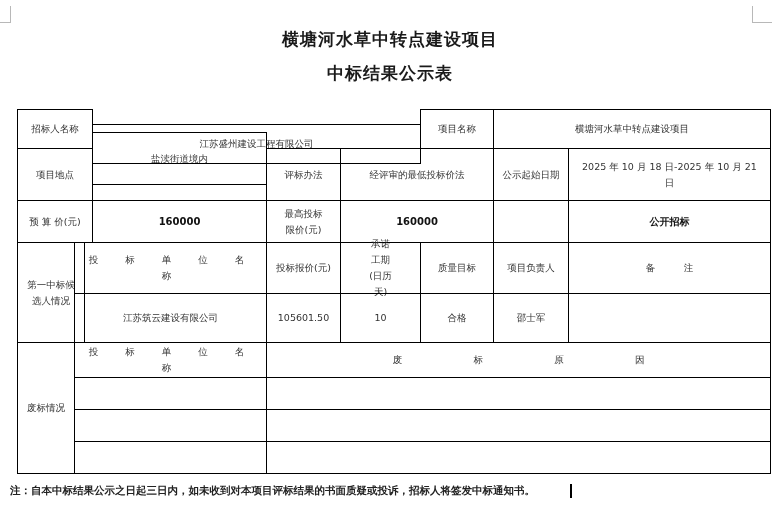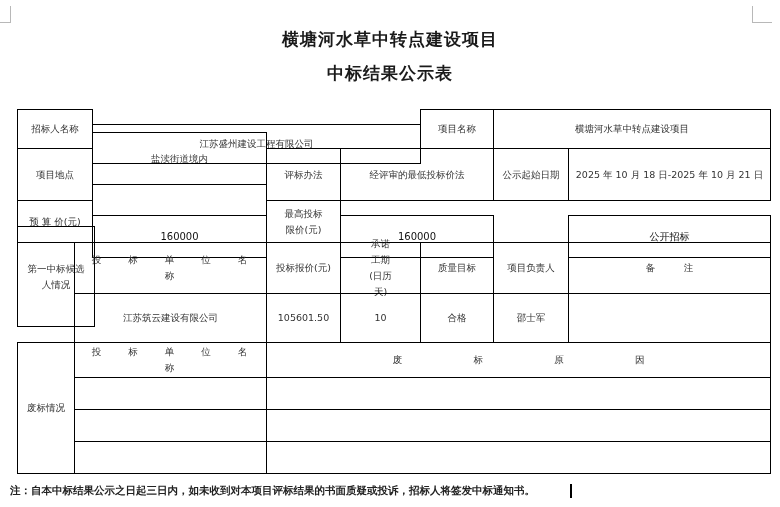--- a/index.html
+++ b/index.html
@@ -21,23 +21,23 @@
 
   .grid {
     position: absolute; left: 17px; top: 109px;
     width: 754px; height: 365px;
   }
   .cell {
     position: absolute; box-sizing: border-box;
     border: 1px solid #000;
     display: flex; align-items: center; justify-content: center;
     text-align: center; font-size: 9.5px; line-height: 16px; color: #333;
-    padding: 0 2px;
+    padding: 0 8px;
   }
-  .bold { font-weight: normal; color: #111; font-size: 10px; margin-top: 15px; }
+  .bold { font-weight: bold; color: #111; font-size: 10px; }
   .spaced { letter-spacing: 12px; padding-left: 12px; }
   .spaced-wide { letter-spacing: 0; justify-content: space-around; padding: 0 90px; }
   .spaced-wide span { display: inline-block; }
   .note {
     position: absolute; left: 10px; top: 484px; font-size: 10.5px; color: #222; font-weight: bold;
   }
   .cursor {
     position: absolute; left: 570px; top: 484px; width: 2px; height: 14px; background: #000;
   }
 </style>
@@ -63,21 +63,21 @@
   <div class="cell" style="left:323px;top:39px;width:154px;height:53px">经评审的最低投标价法</div>
   <div class="cell" style="left:476px;top:39px;width:76px;height:53px">公示起始日期</div>
   <div class="cell" style="left:551px;top:39px;width:203px;height:53px">2025 年 10 月 18 日-2025 年 10 月 21 日</div>
 
   <div class="cell" style="left:0;top:91px;width:76px;height:43px">预 算 价(元)</div>
   <div class="cell bold" style="left:75px;top:91px;width:175px;height:43px">160000</div>
   <div class="cell" style="left:249px;top:91px;width:75px;height:43px;padding:0 16px">最高投标限价(元)</div>
   <div class="cell bold" style="left:323px;top:91px;width:154px;height:43px">160000</div>
   <div class="cell bold" style="left:551px;top:91px;width:203px;height:43px">公开招标</div>
 
-  <div class="cell" style="left:0;top:117px;width:78px;height:101px;padding:0 8px">第一中标候选人情况</div>
+  <div class="cell" style="left:0;top:133px;width:68px;height:101px;padding:0 8px">第一中标候选人情况</div>
   <div class="cell spaced" style="left:57px;top:133px;width:193px;height:52px">投 标 单 位 名 称</div>
   <div class="cell" style="left:249px;top:133px;width:75px;height:52px">投标报价(元)</div>
   <div class="cell" style="left:323px;top:133px;width:81px;height:52px;padding:0 28px">承诺工期(日历天)</div>
   <div class="cell" style="left:403px;top:133px;width:74px;height:52px">质量目标</div>
   <div class="cell" style="left:476px;top:133px;width:76px;height:52px">项目负责人</div>
   <div class="cell" style="left:551px;top:133px;width:203px;height:52px">备　　　注</div>
 
   <div class="cell" style="left:57px;top:184px;width:193px;height:50px">江苏筑云建设有限公司</div>
   <div class="cell" style="left:249px;top:184px;width:75px;height:50px">105601.50</div>
   <div class="cell" style="left:323px;top:184px;width:81px;height:50px">10</div>

